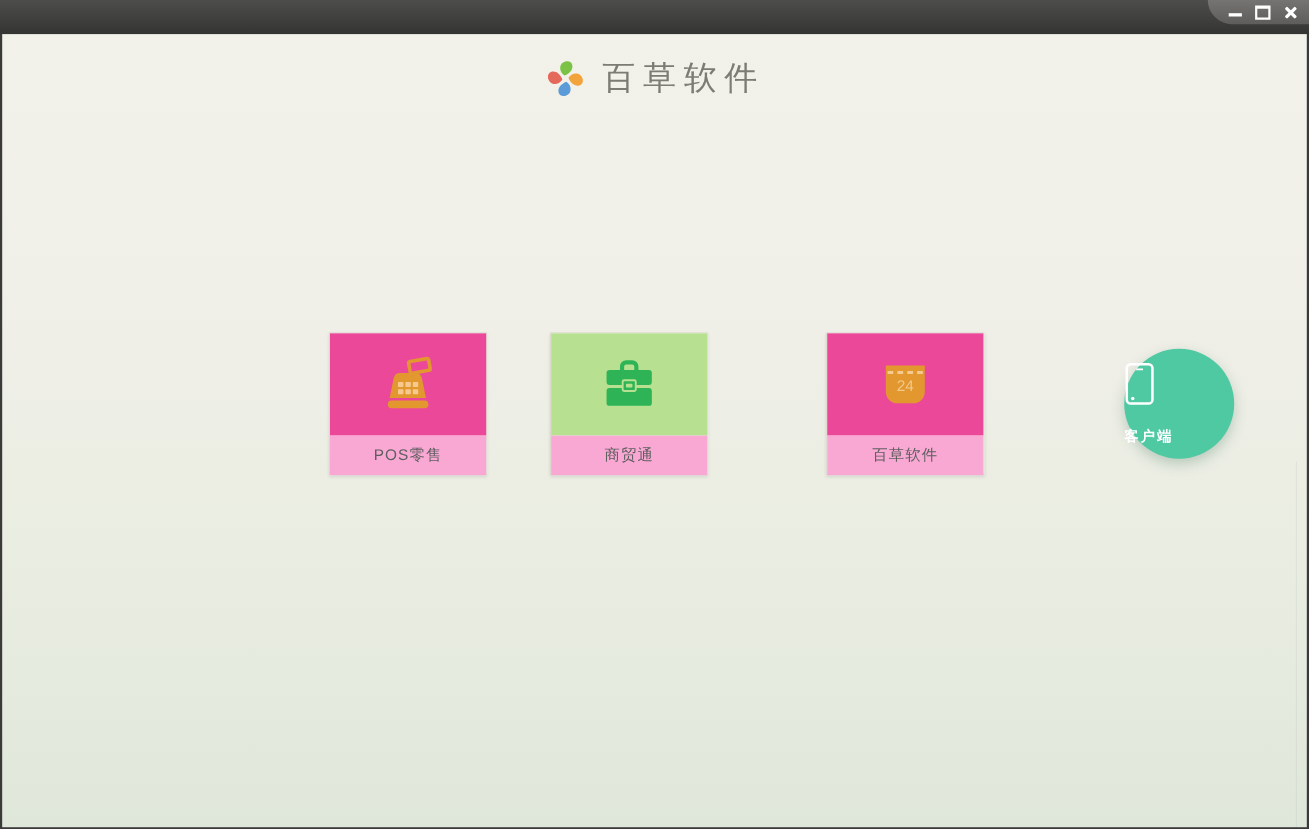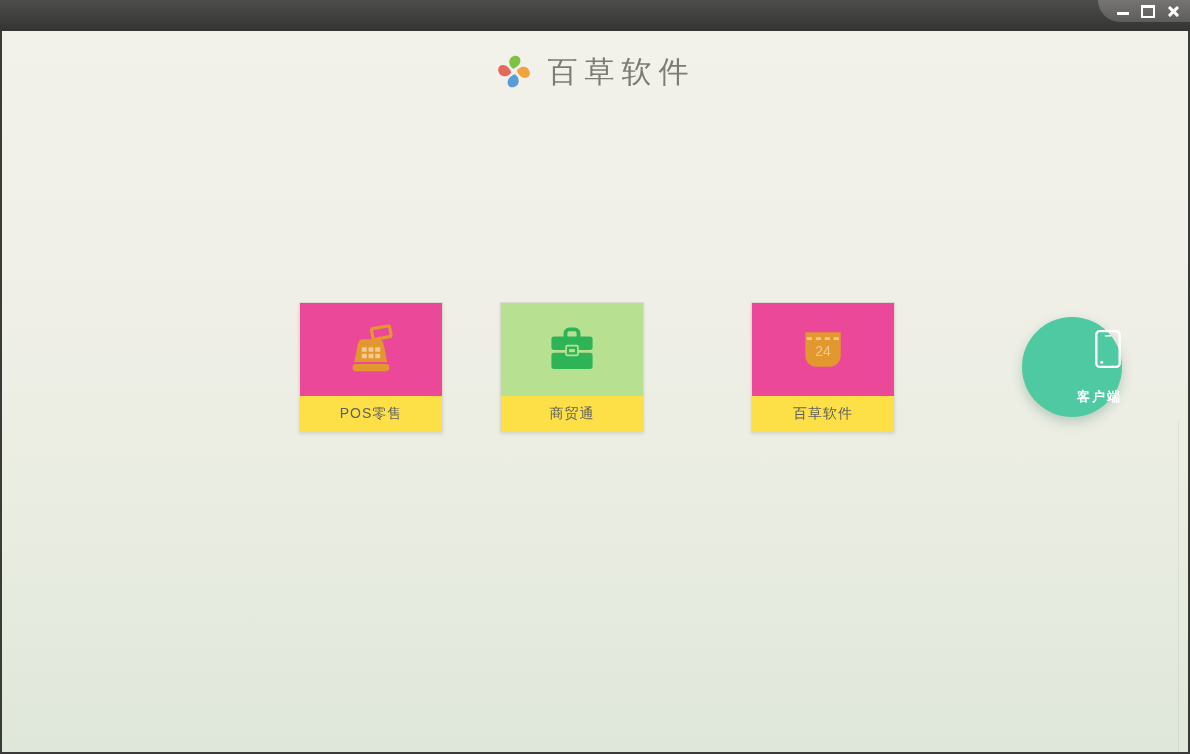--- a/index.html
+++ b/index.html
@@ -49,29 +49,29 @@
     border:1px solid #dcdacf;background:#fff;cursor:pointer;
     box-shadow:0 2px 3px rgba(0,0,0,0.10);
   }
   .card-pos{left:297px;}
   .card-trade{left:498px;}
   .card-lean{left:749px;}
   .tile{height:93px;display:flex;align-items:center;justify-content:center;}
   .tile-orange{background:#ec4899;}
   .tile-green{background:#b7e190;}
   .card-label{
-    height:36px;background:#fde047;display:flex;align-items:center;justify-content:center;
+    height:36px;background:#f9a8d4;display:flex;align-items:center;justify-content:center;
     font-size:14px;color:#5f5f5f;letter-spacing:1px;
   }
   
   .client-badge{
     position:absolute;left:1020px;top:317px;width:100px;height:100px;border-radius:50%;
     background:#4ec9a2;cursor:pointer;
     box-shadow:0 5px 12px rgba(70,120,100,0.30);
-    display:flex;flex-direction:column;align-items:flex-end;justify-content:center;gap:18px;
+    display:flex;flex-direction:column;align-items:flex-start;justify-content:center;gap:18px;
   }
   .client-label{font-size:13px;font-weight:bold;color:#fff;letter-spacing:2px;}
   
   .window::after{
     content:"";position:absolute;top:420px;bottom:0;right:9px;width:1px;background:rgba(0,0,0,0.05);
   }
 </style>
 </head>
 <body>
 

